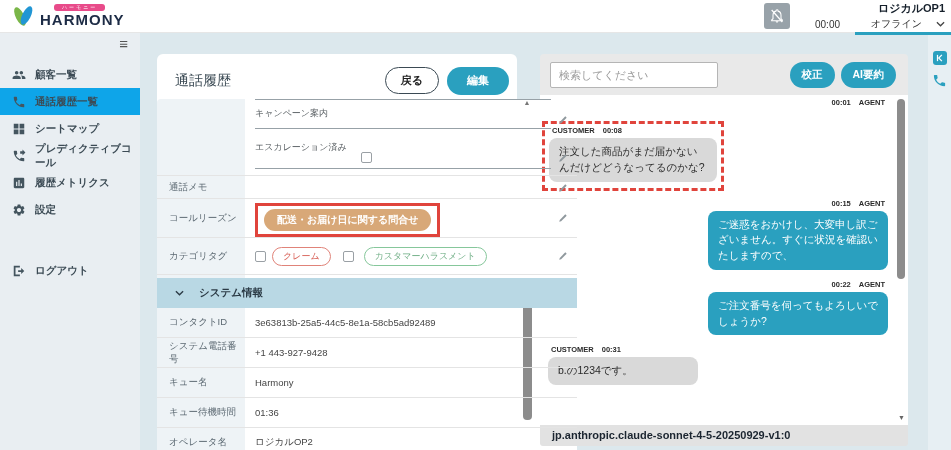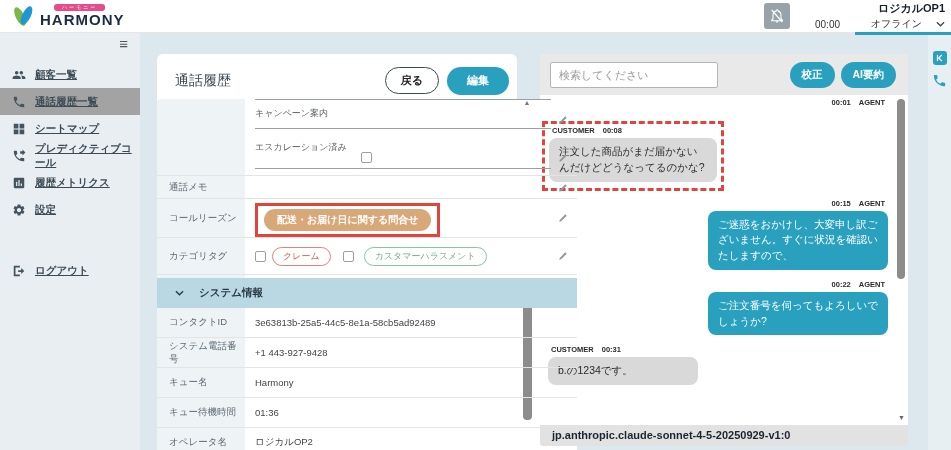--- a/index.html
+++ b/index.html
@@ -18,22 +18,22 @@
   .user-block { position:absolute; right:6px; top:1px; width:130px; }
   .user-name { text-align:right; font-size:11px; font-weight:bold; color:#16202b; }
   .user-sub { display:flex; justify-content:space-between; align-items:center; font-size:10px; color:#333; margin-top:1px; }
   .status-wrap { display:flex; align-items:center; gap:14px; cursor:pointer; }
   .status-underline { position:absolute; right:-6px; bottom:-4px; width:96px; height:3px; background:#2aa0bf; }
 
   
   .sidebar { position:absolute; top:33px; left:0; width:140px; bottom:0; background:#e9eef2; }
   .hamburger { position:absolute; top:2px; right:12px; font-size:15px; color:#555; cursor:pointer; }
   .nav { margin-top:28px; display:flex; flex-direction:column; }
-  .nav-item { display:flex; align-items:center; gap:9px; height:27px; padding-left:12px; font-size:10.5px; color:#3c4b55; font-weight:bold; cursor:pointer;text-decoration:underline; }
-  .nav-item.active { background:#a3a3a3; }
+  .nav-item { display:flex; align-items:center; gap:9px; height:27px; padding-left:12px; font-size:10.5px; color:#3c4b55; font-weight:bold; cursor:pointer; }
+  .nav-item.active { background:#0ea5e9; }
   .nav-item svg { flex:0 0 auto; }
   .nav-logout { margin-top:34px; }
 
   
   .detail-header { position:absolute; left:157px; top:54px; width:360px; height:53px; background:#fff; border-radius:6px; display:flex; align-items:center; padding:0 8px 0 18px; }
   .detail-title { font-size:14px; font-weight:normal; color:#3b4a54; }
   .detail-btns { margin-left:auto; display:flex; gap:8px; align-items:center; }
   .btn-back { width:54px; height:27px; border-radius:14px; border:1px solid #3b4a54; background:#fff; font-size:11px; font-weight:bold; color:#222; cursor:pointer; font-family:inherit; }
   .btn-edit { width:62px; height:28px; border-radius:14px; border:none; background:#2aa0bf; color:#fff; font-size:11px; font-weight:bold; cursor:pointer; font-family:inherit; }
 

